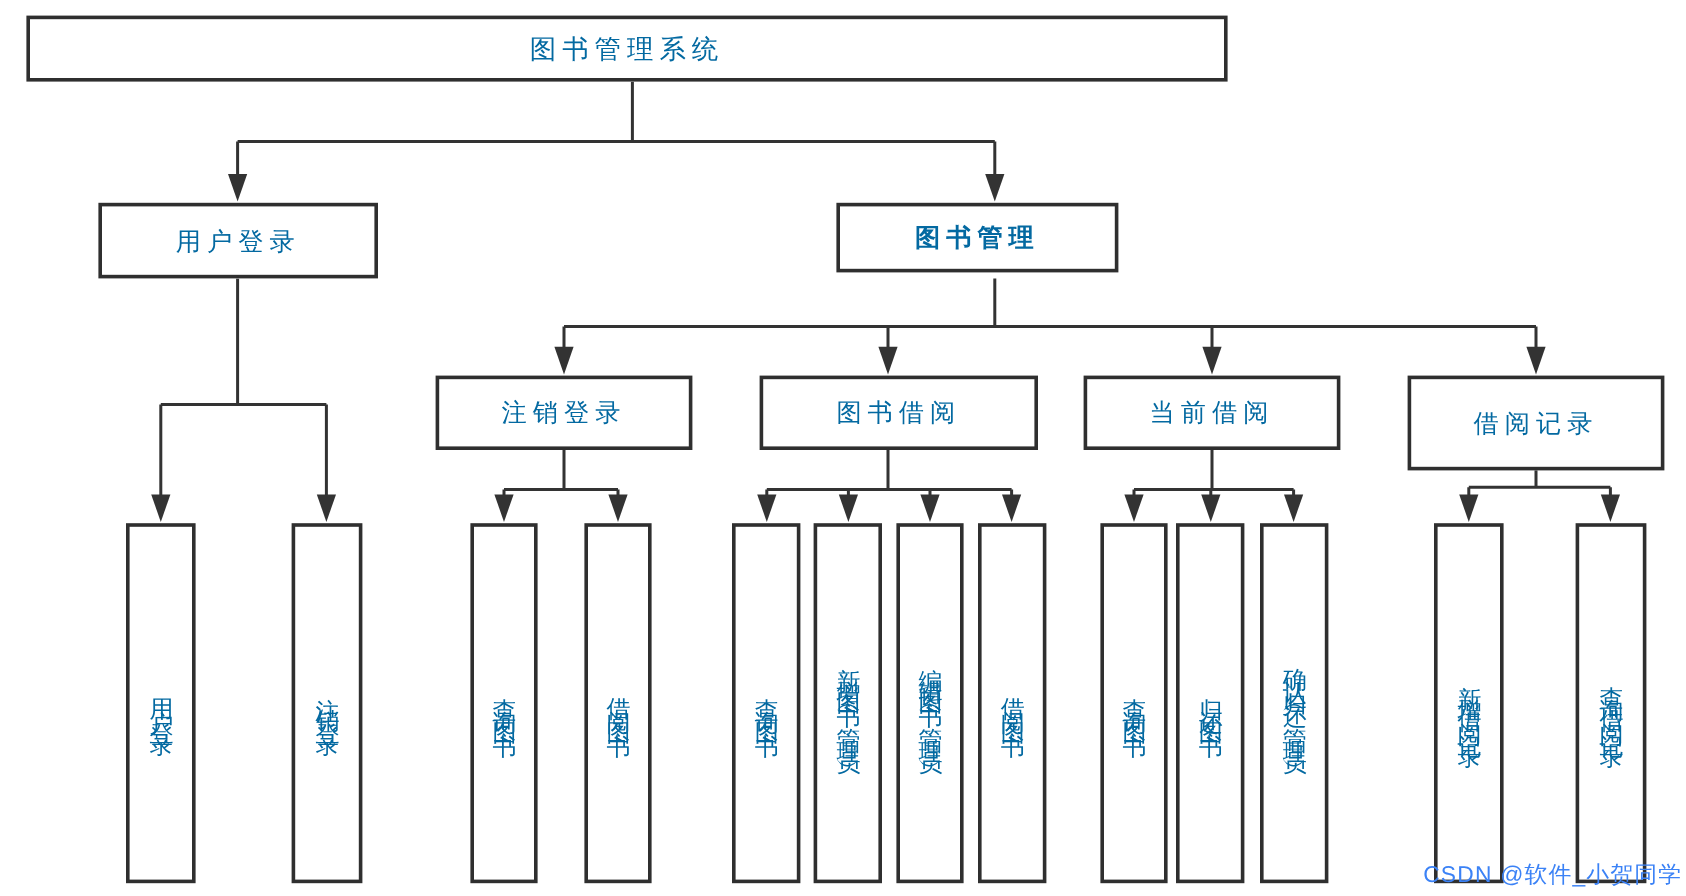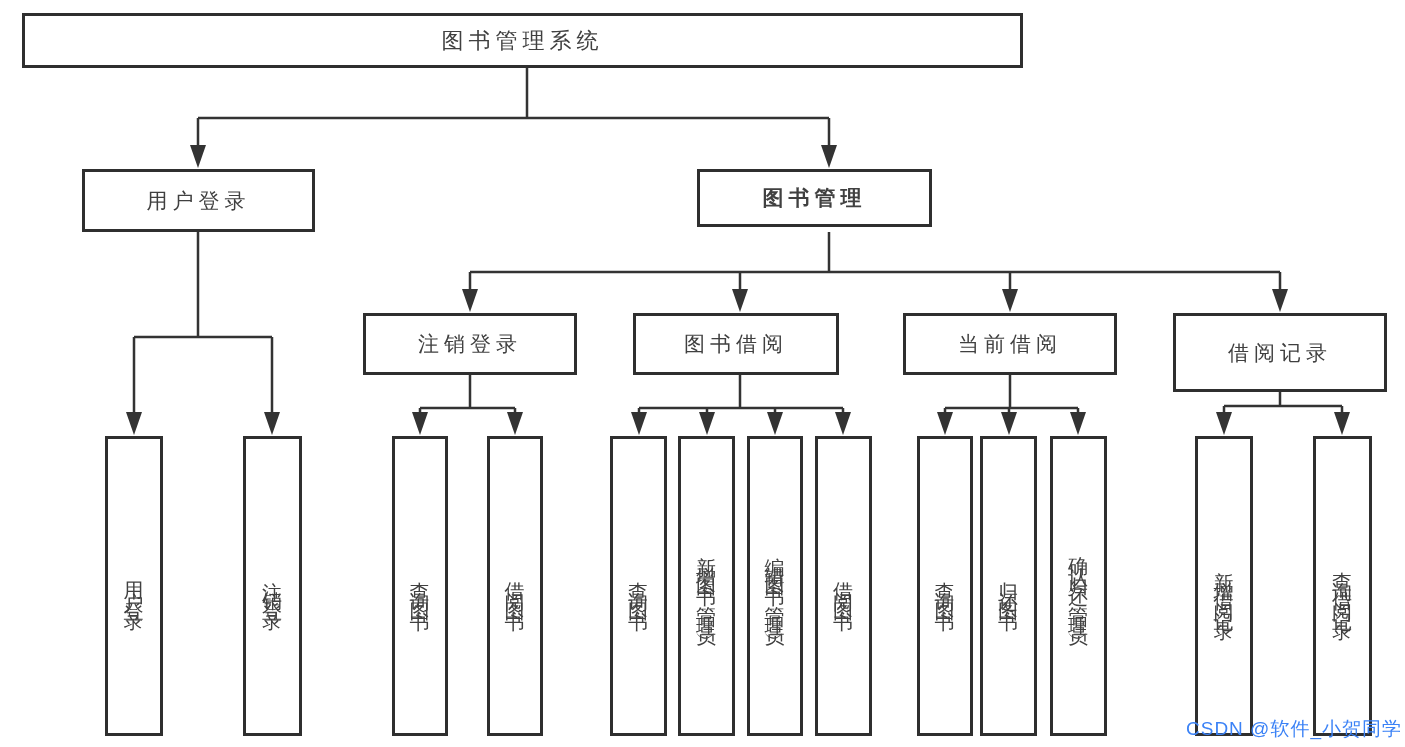--- a/index.html
+++ b/index.html
@@ -19,21 +19,21 @@
     position: absolute;
     left: 0; top: 0;
     width: 1405px; height: 747px;
     pointer-events: none;
   }
   .node {
     position: absolute;
     box-sizing: border-box;
     border: 3px solid #2f2f2f;
     background: #ffffff;
-    color: #404040;
+    color: #0369a1;
     display: flex;
     align-items: center;
     justify-content: center;
     text-align: center;
     font-size: 21px;
     letter-spacing: 5px;
     white-space: nowrap;
     z-index: 2;
   }
   .node.root { font-size: 22px; }
@@ -107,21 +107,21 @@
       <polygon points="1342,435 1334,412 1350,412"></polygon>
     </g>
   </svg>
 
   <div class="node root" style="left:22px; top:13px; width:1001px; height:55px;">图书管理系统</div>
 
   <div class="node" style="left:82px; top:169px; width:233px; height:63px;">用户登录</div>
   <div class="node" style="left:697px; top:169px; width:235px; height:58px;font-weight:bold;">图书管理</div>
 
   <div class="node" style="left:363px; top:313px; width:214px; height:62px;">注销登录</div>
-  <div class="node" style="left:633px; top:313px; width:206px; height:62px;">图书借阅</div>
+  <div class="node" style="left:633px; top:313px; width:232px; height:62px;">图书借阅</div>
   <div class="node" style="left:903px; top:313px; width:214px; height:62px;">当前借阅</div>
   <div class="node" style="left:1173px; top:313px; width:214px; height:79px;">借阅记录</div>
 
   <div class="node leaf" style="left:105px; top:436px; width:58px; height:300px;">用户登录</div>
   <div class="node leaf" style="left:243px; top:436px; width:59px; height:300px;">注销登录</div>
 
   <div class="node leaf" style="left:392px; top:436px; width:56px; height:300px;">查询图书</div>
   <div class="node leaf" style="left:487px; top:436px; width:56px; height:300px;">借阅图书</div>
 
   <div class="node leaf" style="left:610px; top:436px; width:57px; height:300px;">查询图书</div>

